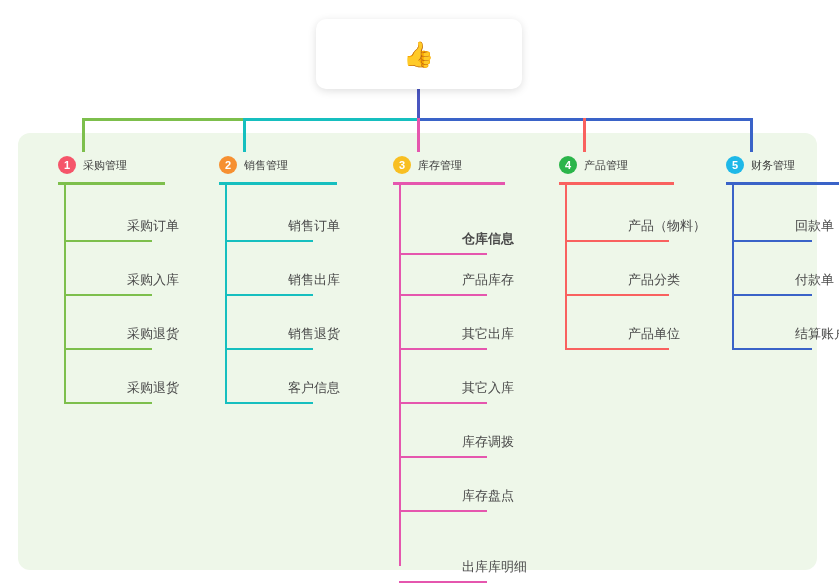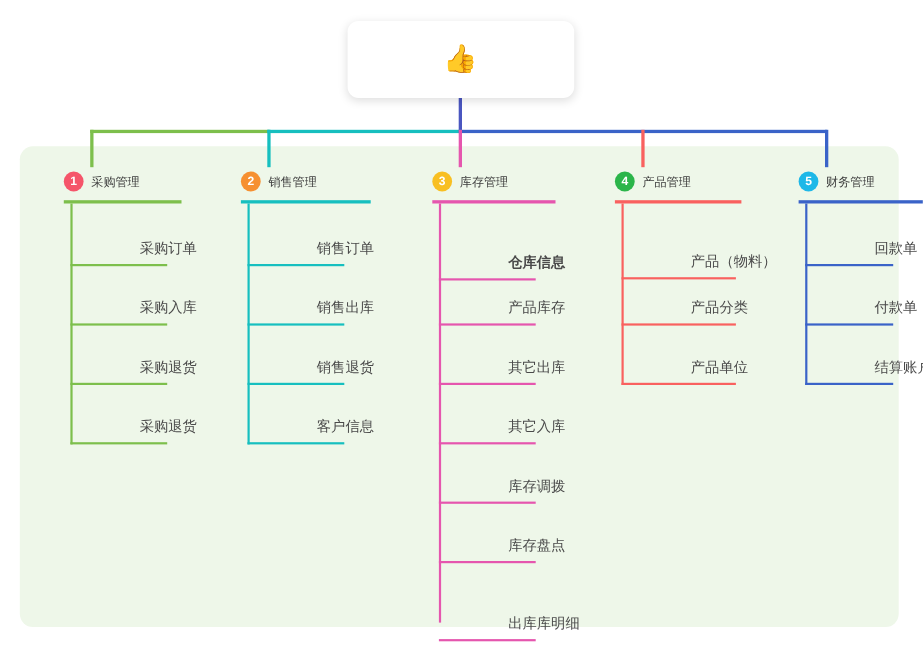--- a/index.html
+++ b/index.html
@@ -234,21 +234,21 @@
         <span class="leaf-underline" style="width: 88px; background: rgb(229, 86, 174);"></span>
       </div>
     </div>
     <div class="column" style="left: 539px; top: 145px; width: 130px;">
       <div class="branch-head" style="width: 135px;">
         <span class="badge" style="background: rgb(43, 181, 74);">4</span>
         <span class="branch-label">产品管理</span>
         <span class="head-underline" style="width: 115px; background: rgb(249, 97, 95);"></span>
       </div>
       <div class="spine" style="background: rgb(249, 97, 95); top: 40px; height: 165px;"></div>
-      <div class="leaf" style="top: 55px; width: 104px;">
+      <div class="leaf" style="top: 43px; width: 104px;">
         <span class="leaf-text">产品（物料）</span>
         <span class="leaf-underline" style="width: 104px; background: rgb(249, 97, 95);"></span>
       </div>
       <div class="leaf" style="top: 97px; width: 104px;">
         <span class="leaf-text">产品分类</span>
         <span class="leaf-underline" style="width: 104px; background: rgb(249, 97, 95);"></span>
       </div>
       <div class="leaf" style="top: 151px; width: 104px;">
         <span class="leaf-text">产品单位</span>
         <span class="leaf-underline" style="width: 104px; background: rgb(249, 97, 95);"></span>

